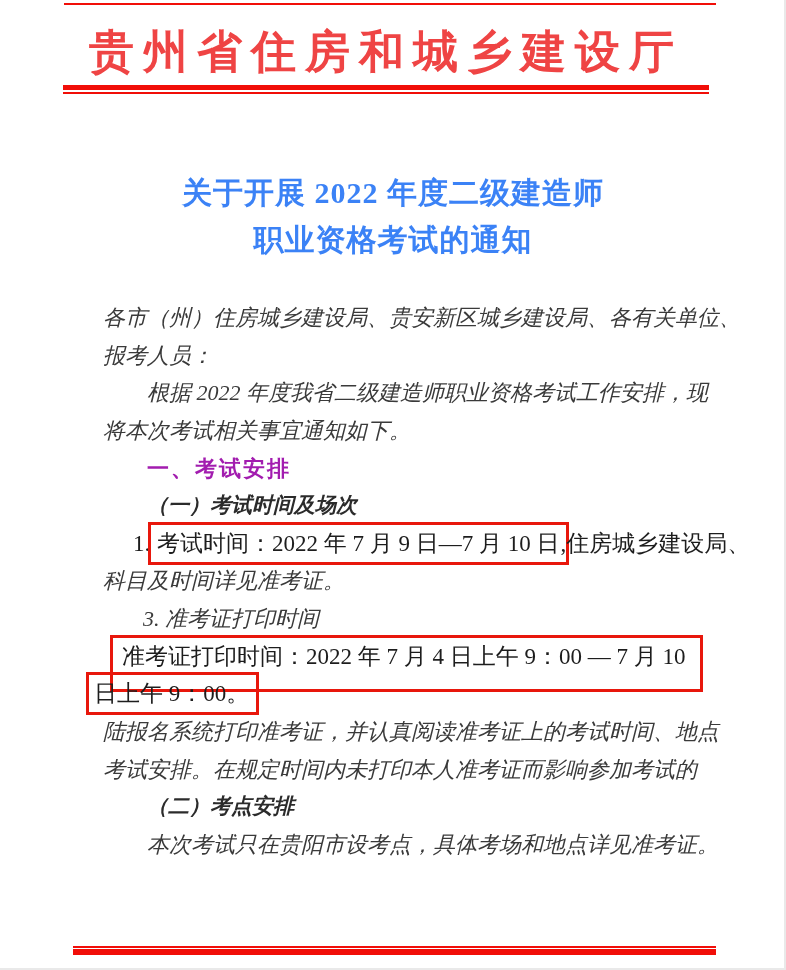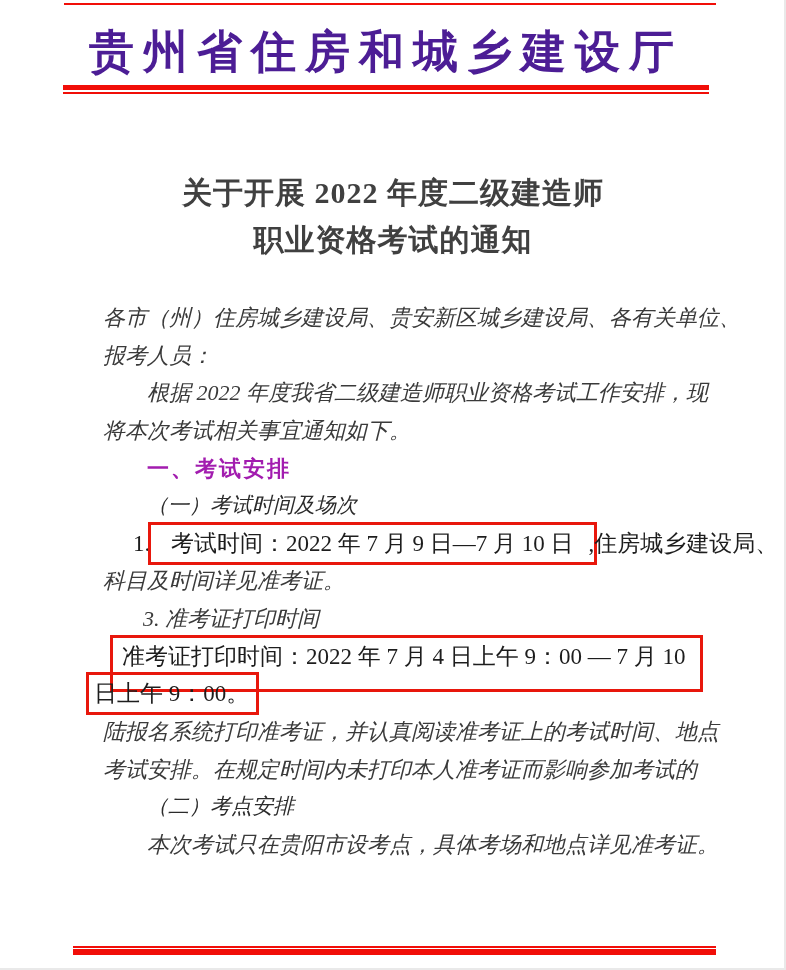--- a/index.html
+++ b/index.html
@@ -6,46 +6,46 @@
   html,body { background:#ffffff; }
   .page {
     position:relative; width:786px; height:970px; background:#ffffff;
     overflow:hidden; font-family:"Liberation Serif","DejaVu Serif",serif;
     border-right:2px solid #e9e9e9; border-bottom:2px solid #e9e9e9;
   }
   .rule { position:absolute; background:#f10e08; }
   .top-hairline { left:64px; top:3px; width:652px; height:2px; }
   .gov-header {
     position:absolute; top:22px; left:63px; width:646px; text-align:center;
-    color:#4c1d95; font-size:45px; font-weight:bold; letter-spacing:9px;
+    color:#ef4444; font-size:45px; font-weight:bold; letter-spacing:9px;
     white-space:nowrap; font-family:"Liberation Serif","DejaVu Serif",serif;
   }
   .header-rule { position:absolute; left:63px; top:85px; width:646px; height:9px; }
   .header-rule .thick { width:100%; height:5px; background:#f10e08; }
   .header-rule .gap   { width:100%; height:2px; background:#ffffff; }
   .header-rule .thin  { width:100%; height:2px; background:#f10e08; }
   .doc-title {
     position:absolute; top:169px; left:0; width:786px; text-align:center;
-    font-size:30px; font-weight:bold; color:#404040; line-height:47px;
+    font-size:30px; font-weight:bold; color:#3b82f6; line-height:47px;
     letter-spacing:1px; white-space:nowrap;
   }
   .body-block { position:absolute; left:103px; top:299px; width:616px; }
   .l { height:37.65px; line-height:37.65px; white-space:nowrap; }
   .kai  { font-style:italic; font-size:22px; color:#3a3a3a;
           font-family:"Liberation Serif","DejaVu Serif",serif; }
-  .kaib { font-style:italic; font-size:21px; color:#2b2b2b; font-weight:normal; }
+  .kaib { font-style:italic; font-size:21px; color:#2b2b2b; font-weight:bold; }
   .hei  { font-style:normal; font-size:22px; color:#a21caf; font-weight:bold;
           font-family:"Liberation Sans","DejaVu Sans",sans-serif; letter-spacing:2px; }
   .song { font-style:normal; font-size:23px; color:#1d1d1d;
           font-family:"Liberation Serif","DejaVu Serif",serif; }
   .ind   { padding-left:44px; }
   .ind-n { padding-left:30px; }
   .ind-2 { padding-left:40px; }
   .rbox {
-    border:3px solid #e8170c; padding:6px 20px;
+    border:3px solid #e8170c; padding:6px 6px;
     margin:-9px -8px;
   }
   .rbox-wide {
     border:3px solid #e8170c; padding:6px 14px 20px 9px;
     margin:-9px -17px -9px -12px;
   }
   .rbox-small {
     border:3px solid #e8170c; padding:6px 7px 6px 5px;
     margin:-9px -10px -9px -8px;
   }

